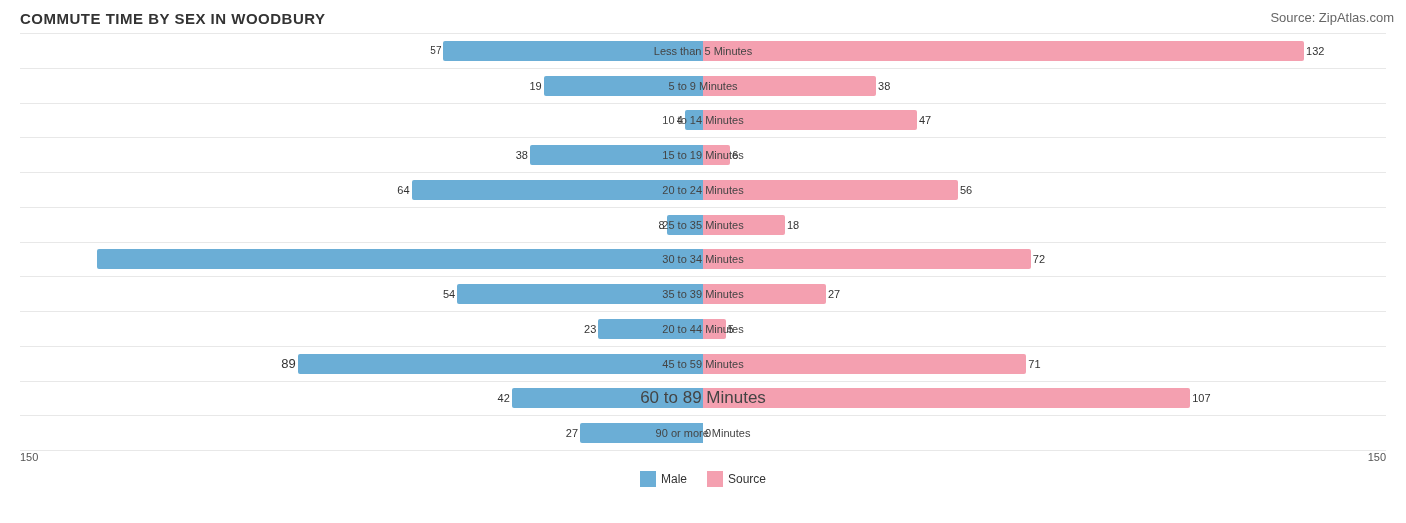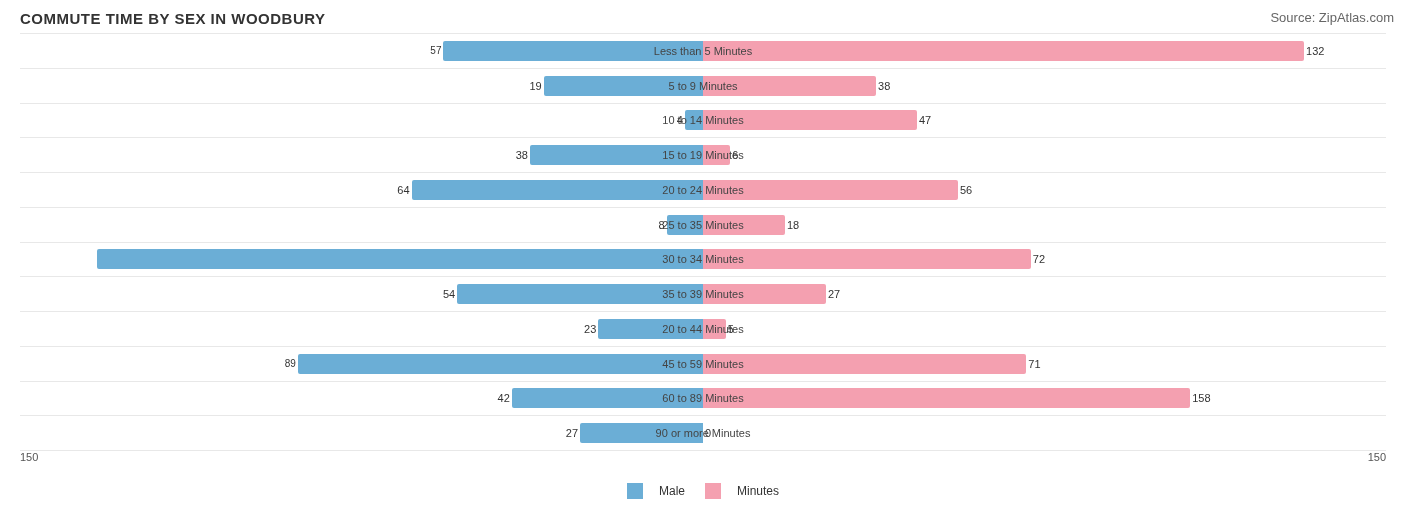--- a/index.html
+++ b/index.html
@@ -41,22 +41,21 @@
       justify-content: center;
       align-items: center;
       gap: 20px;
       margin-top: 6px;
       font-size: 12px;
       color: #333;
     }
     .legend-item {
       display: flex;
       align-items: center;
-      gap: 16px;
-      margin-top: 12px;
+      gap: 5px;
     }
     .legend-swatch {
       width: 16px;
       height: 16px;
     }
     .axis-labels {
       display: flex;
       justify-content: space-between;
       font-size: 11px;
       color: #555;
@@ -133,29 +132,29 @@
           <div style="position: absolute; right: 50%; width: 7.66667%; height: 20px; background: rgb(107, 174, 214); border-radius: 2px 0px 0px 2px;"></div>
           <div style="position: absolute; left: 50%; width: 1.66667%; height: 20px; background: rgb(244, 160, 176); border-radius: 0px 2px 2px 0px;"></div>
           <div style="position: absolute; left: 50%; transform: translateX(-50%); font-size: 11px; color: rgb(68, 68, 68); white-space: nowrap; z-index: 10; text-align: center; background: transparent;">20 to 44 Minutes</div>
           <div style="position: absolute; right: calc(57.6667% + 2px); font-size: 11px; color: rgb(51, 51, 51); white-space: nowrap;">23</div>
           <div style="position: absolute; left: calc(51.6667% + 2px); font-size: 11px; color: rgb(51, 51, 51); white-space: nowrap;">5</div>
         </div>
         <div style="position: relative; flex: 1 1 0%; display: flex; align-items: center; border-top: 1px solid rgb(232, 232, 232);">
           <div style="position: absolute; right: 50%; width: 29.6667%; height: 20px; background: rgb(107, 174, 214); border-radius: 2px 0px 0px 2px;"></div>
           <div style="position: absolute; left: 50%; width: 23.6667%; height: 20px; background: rgb(244, 160, 176); border-radius: 0px 2px 2px 0px;"></div>
           <div style="position: absolute; left: 50%; transform: translateX(-50%); font-size: 11px; color: rgb(68, 68, 68); white-space: nowrap; z-index: 10; text-align: center; background: transparent;">45 to 59 Minutes</div>
-          <div style="position: absolute; right: calc(79.6667% + 2px); font-size: 10px; color: rgb(51, 51, 51); white-space: nowrap; padding-left: 36px;">89</div>
+          <div style="position: absolute; right: calc(79.6667% + 2px); font-size: 13px; color: rgb(51, 51, 51); white-space: nowrap; padding-left: 36px;">89</div>
           <div style="position: absolute; left: calc(73.6667% + 2px); font-size: 11px; color: rgb(51, 51, 51); white-space: nowrap;">71</div>
         </div>
         <div style="position: relative; flex: 1 1 0%; display: flex; align-items: center; border-top: 1px solid rgb(232, 232, 232);">
           <div style="position: absolute; right: 50%; width: 14%; height: 20px; background: rgb(107, 174, 214); border-radius: 2px 0px 0px 2px;"></div>
           <div style="position: absolute; left: 50%; width: 35.6667%; height: 20px; background: rgb(244, 160, 176); border-radius: 0px 2px 2px 0px;"></div>
-          <div style="position: absolute; left: 50%; transform: translateX(-50%); font-size: 11px; color: rgb(68, 68, 68); white-space: nowrap; z-index: 10; text-align: center; background: transparent;">60 to 89 Minutes</div>
+          <div style="position: absolute; left: 50%; transform: translateX(-50%); font-size: 17px; color: rgb(68, 68, 68); white-space: nowrap; z-index: 10; text-align: center; background: transparent;">60 to 89 Minutes</div>
           <div style="position: absolute; right: calc(64% + 2px); font-size: 11px; color: rgb(51, 51, 51); white-space: nowrap;">42</div>
-          <div style="position: absolute; left: calc(85.6667% + 2px); font-size: 11px; color: rgb(51, 51, 51); white-space: nowrap;">158</div>
+          <div style="position: absolute; left: calc(85.6667% + 2px); font-size: 11px; color: rgb(51, 51, 51); white-space: nowrap;">107</div>
         </div>
         <div style="position: relative; flex: 1 1 0%; display: flex; align-items: center; border-top: 1px solid rgb(232, 232, 232); border-bottom: 1px solid rgb(232, 232, 232);">
           <div style="position: absolute; right: 50%; width: 9%; height: 20px; background: rgb(107, 174, 214); border-radius: 2px 0px 0px 2px;"></div>
           <div style="position: absolute; left: 50%; width: 0%; height: 20px; background: rgb(244, 160, 176); border-radius: 0px 2px 2px 0px;"></div>
           <div style="position: absolute; left: 50%; transform: translateX(-50%); font-size: 11px; color: rgb(68, 68, 68); white-space: nowrap; z-index: 10; text-align: center; background: transparent;">90 or more Minutes</div>
           <div style="position: absolute; right: calc(59% + 2px); font-size: 11px; color: rgb(51, 51, 51); white-space: nowrap;">27</div>
           <div style="position: absolute; left: calc(50% + 2px); font-size: 11px; color: rgb(51, 51, 51); white-space: nowrap;">0</div>
         </div>
       </div>
     </div>
@@ -165,16 +164,16 @@
     <span>150</span>
   </div>
 
   <div class="legend">
     <div class="legend-item">
       <div class="legend-swatch" id="male-swatch" style="background: rgb(107, 174, 214);"></div>
       <span>Male</span>
     </div>
     <div class="legend-item">
       <div class="legend-swatch" id="female-swatch" style="background: rgb(244, 160, 176);"></div>
-      <span>Minutes</span>
+      <span>Source</span>
     </div>
   </div>
 </div>
 
 </body></html>

